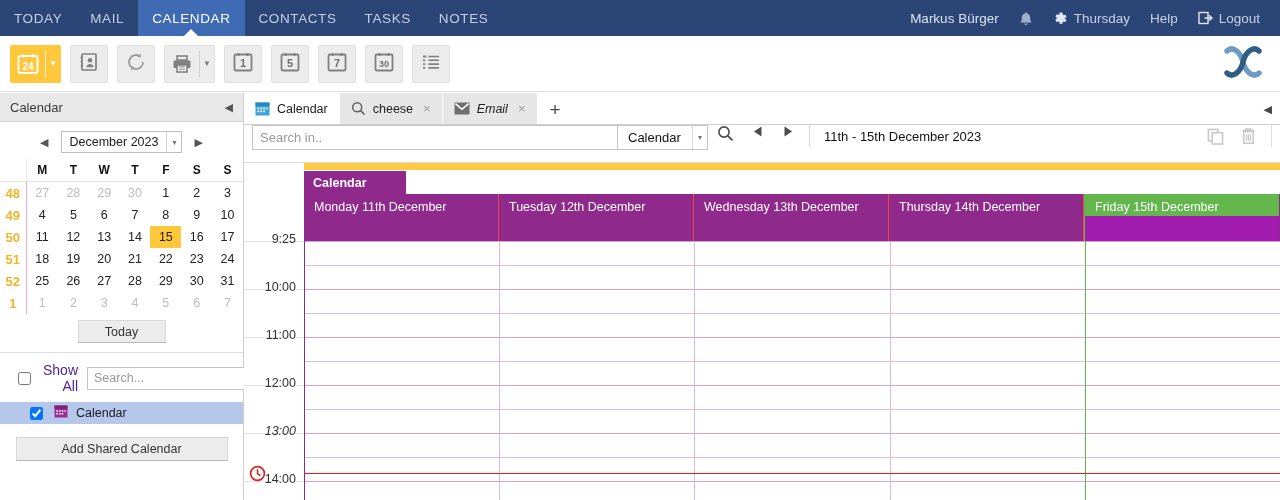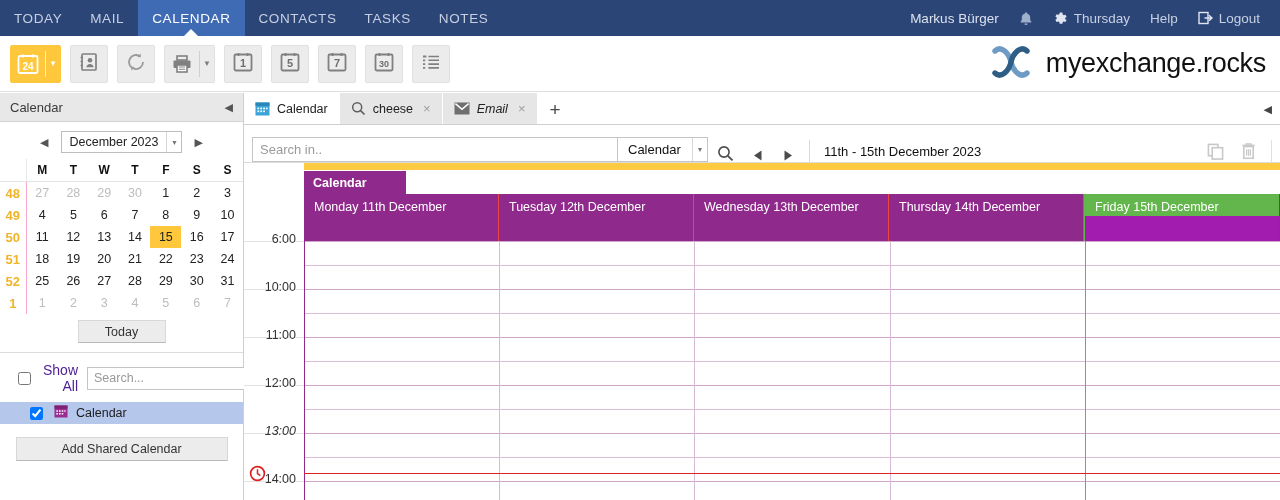--- a/index.html
+++ b/index.html
@@ -138,21 +138,21 @@
   .tab .x { color: #9d9d9d; font-size: 13px; margin-left: 3px; cursor: pointer; }
   .tab .ital { font-style: italic; }
   #tab-add { padding: 0 12px; font-size: 19px; color: #4a4a4a; cursor: pointer; line-height: 28px; }
   #right-collapse {
     margin-left: auto; font-size: 11px; color: #444; cursor: pointer; padding: 0 8px 8px 0;
   }
 
   
   #searchbar {
     position: absolute; left: 244px; top: 125px; width: 1036px; height: 38px;
-    background: #ffffff; border-bottom: 1px solid #dcdcdc; display: flex; align-items: flex-end;
+    background: #ffffff; border-bottom: 1px solid #dcdcdc; display: flex; align-items: flex-start;
     padding: 0 8px;
   }
   #search-wrap { display: flex; align-items: center; height: 25px; }
   #search-in {
     width: 365px; height: 25px; border: 1px solid #c4c4c4; border-right: none;
     padding: 0 7px; font-size: 13px; color: #222; outline: none;
     font-family: "Liberation Sans", sans-serif;
   }
   #search-in::placeholder { color: #9a9a9a; }
   #search-scope {
@@ -356,21 +356,20 @@
 
   <div id="logo">
     <span>
       <svg width="46" height="40" viewBox="0 0 46 40">
         <g fill="none" stroke-width="5.4" stroke-linecap="round">
           <path d="M7 9c6-6 14 2 16 11 2 9 10 17 16 11" stroke="#6d9bc3"></path>
           <path d="M7 31c6 6 14-2 16-11 2-9 10-17 16-11" stroke="#2e5d86"></path>
         </g>
       </svg>
     </span>
-    <span id="logo-text">myexchange.rocks</span>
   </div>
 </div>
 
 <div id="sidebar">
   <div id="sb-head">
     <span>Calendar</span>
     <span id="sb-collapse">◀</span>
   </div>
 
   <div id="mc-head">
@@ -596,21 +595,21 @@
       <div class="dh today-col">
         <div class="bg"></div>
         <div class="t">Friday 15th December</div>
       </div>
     </div>
   <div id="gridwrap">
       <div class="hourrow" style="top: 0px;">
         <div class="hline major"></div>
         <div class="hline majorin"></div>
         <div class="hline" style="top: 24px;"></div>
-        <div class="timelbl">6:00</div>
+        <div class="timelbl">9:25</div>
       </div>
       <div class="hourrow" style="top: 48px;">
         <div class="hline major"></div>
         <div class="hline majorin"></div>
         <div class="hline" style="top: 24px;"></div>
         <div class="timelbl">10:00</div>
       </div>
       <div class="hourrow" style="top: 96px;">
         <div class="hline major"></div>
         <div class="hline majorin"></div>

